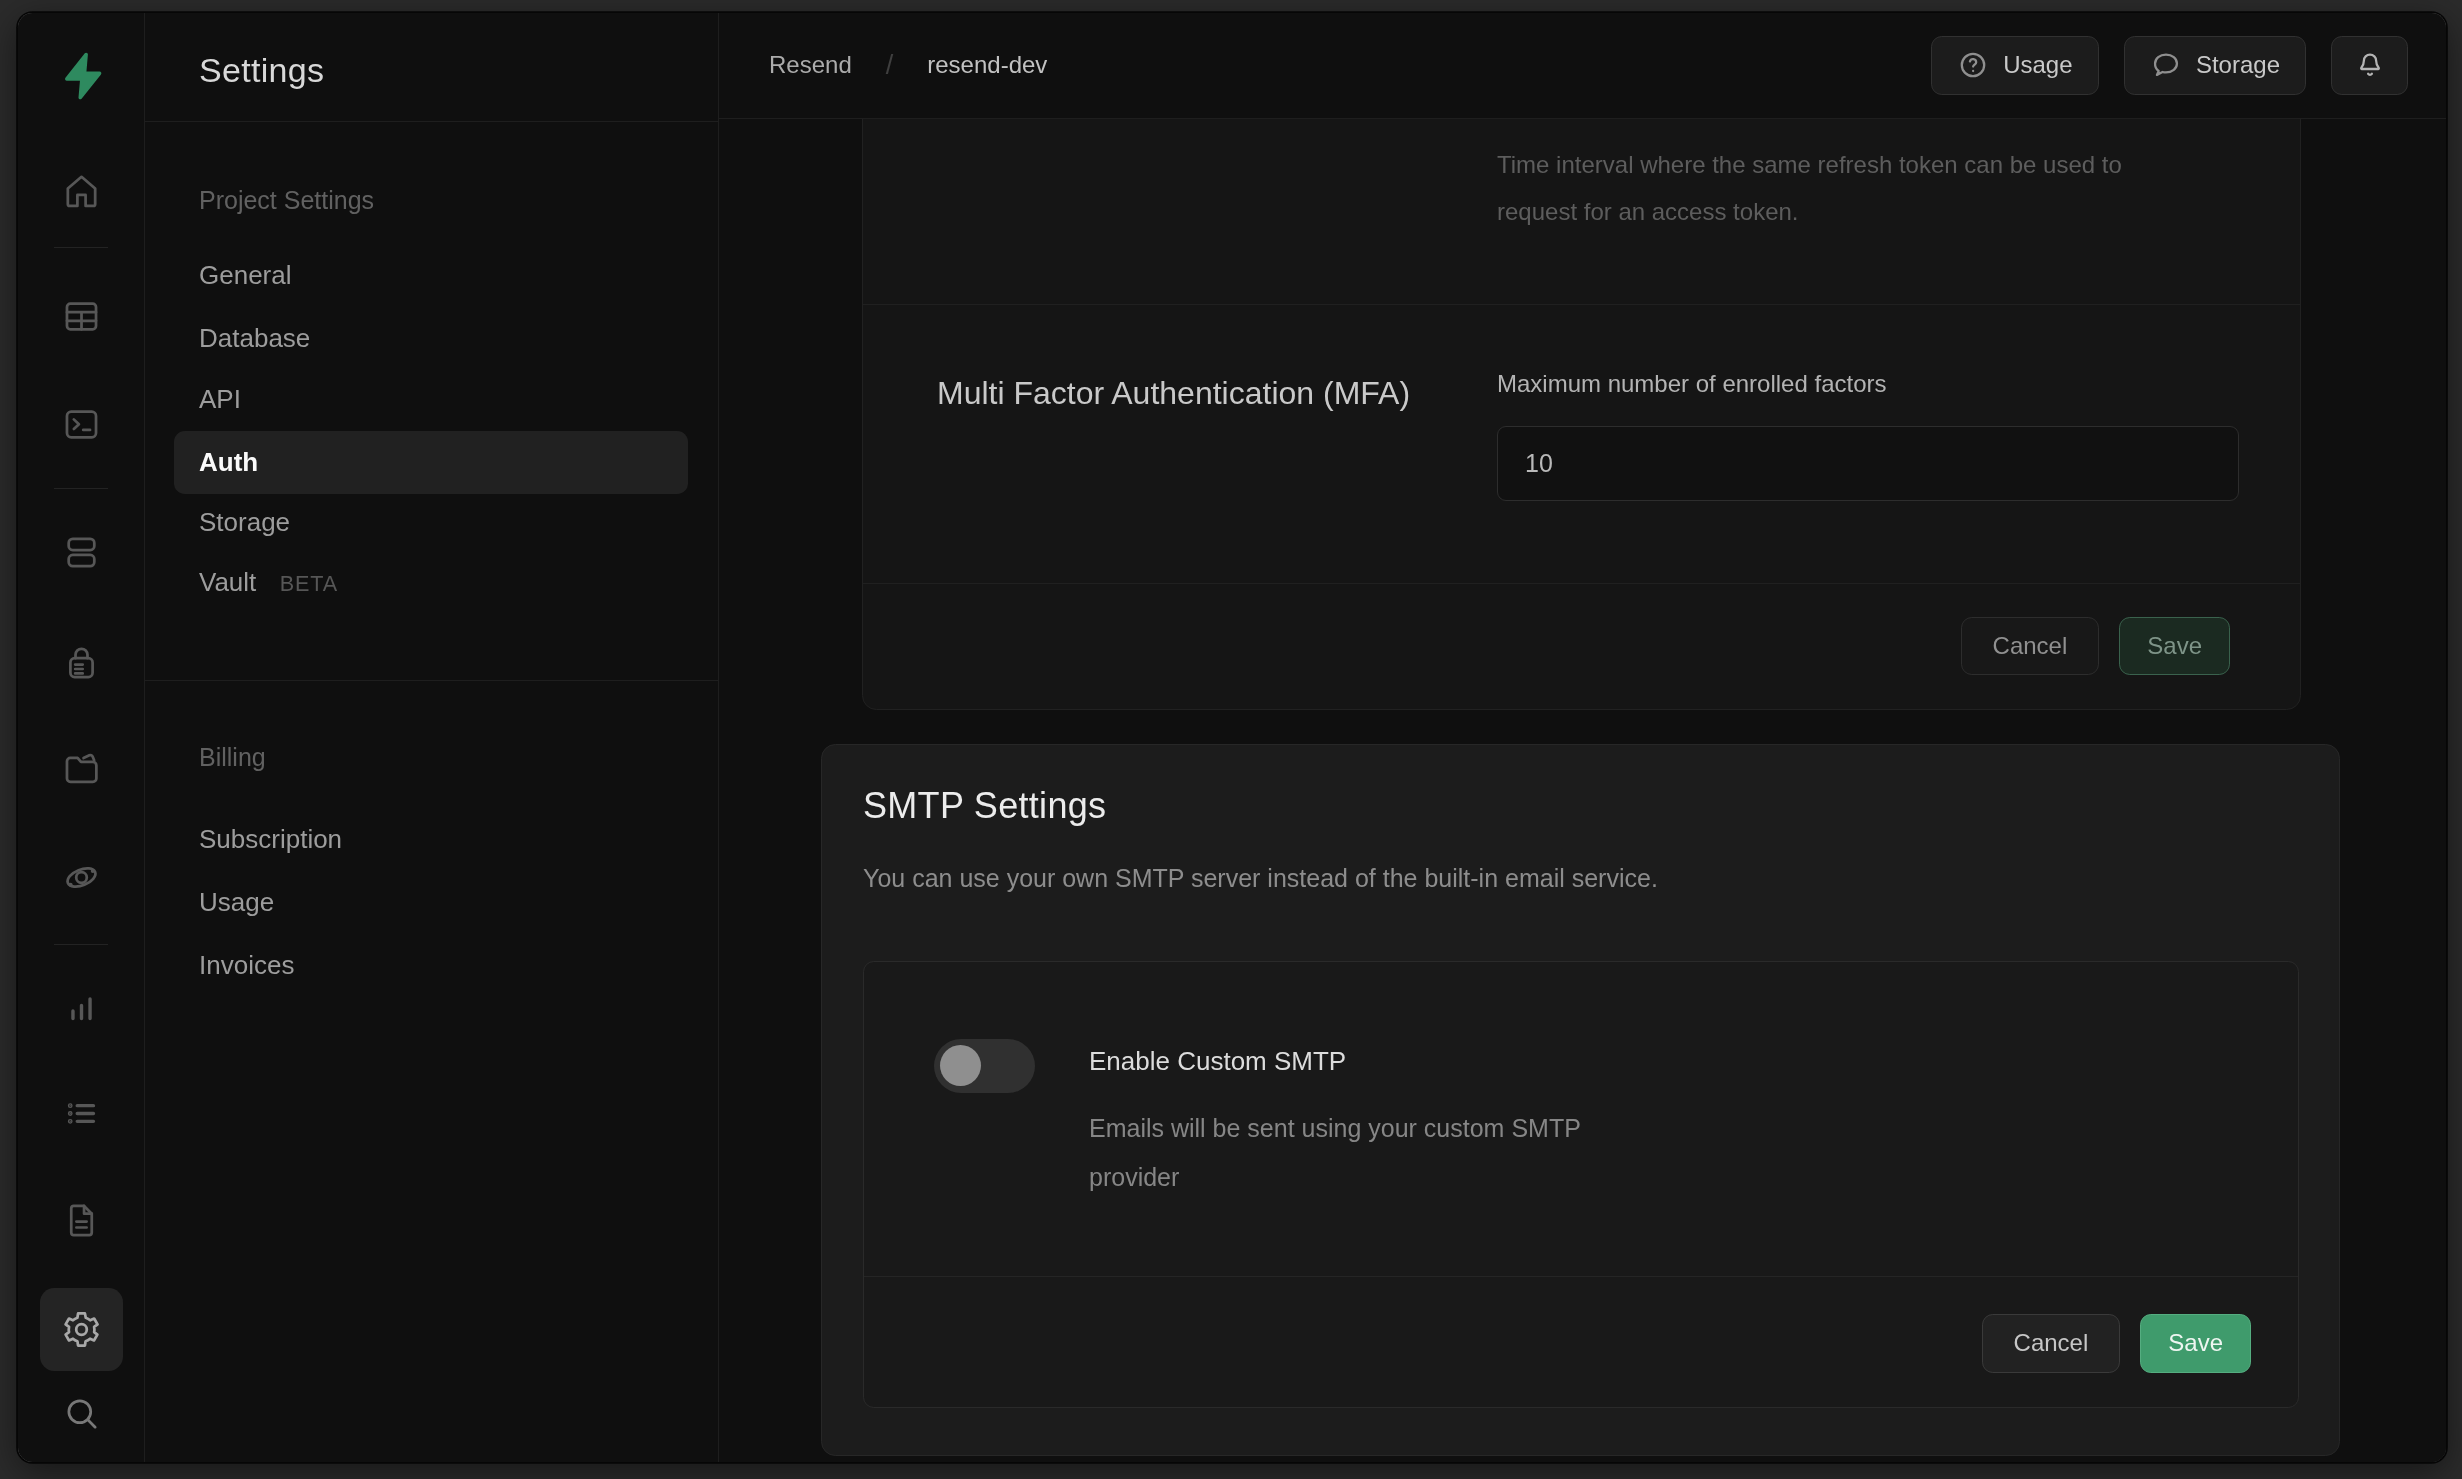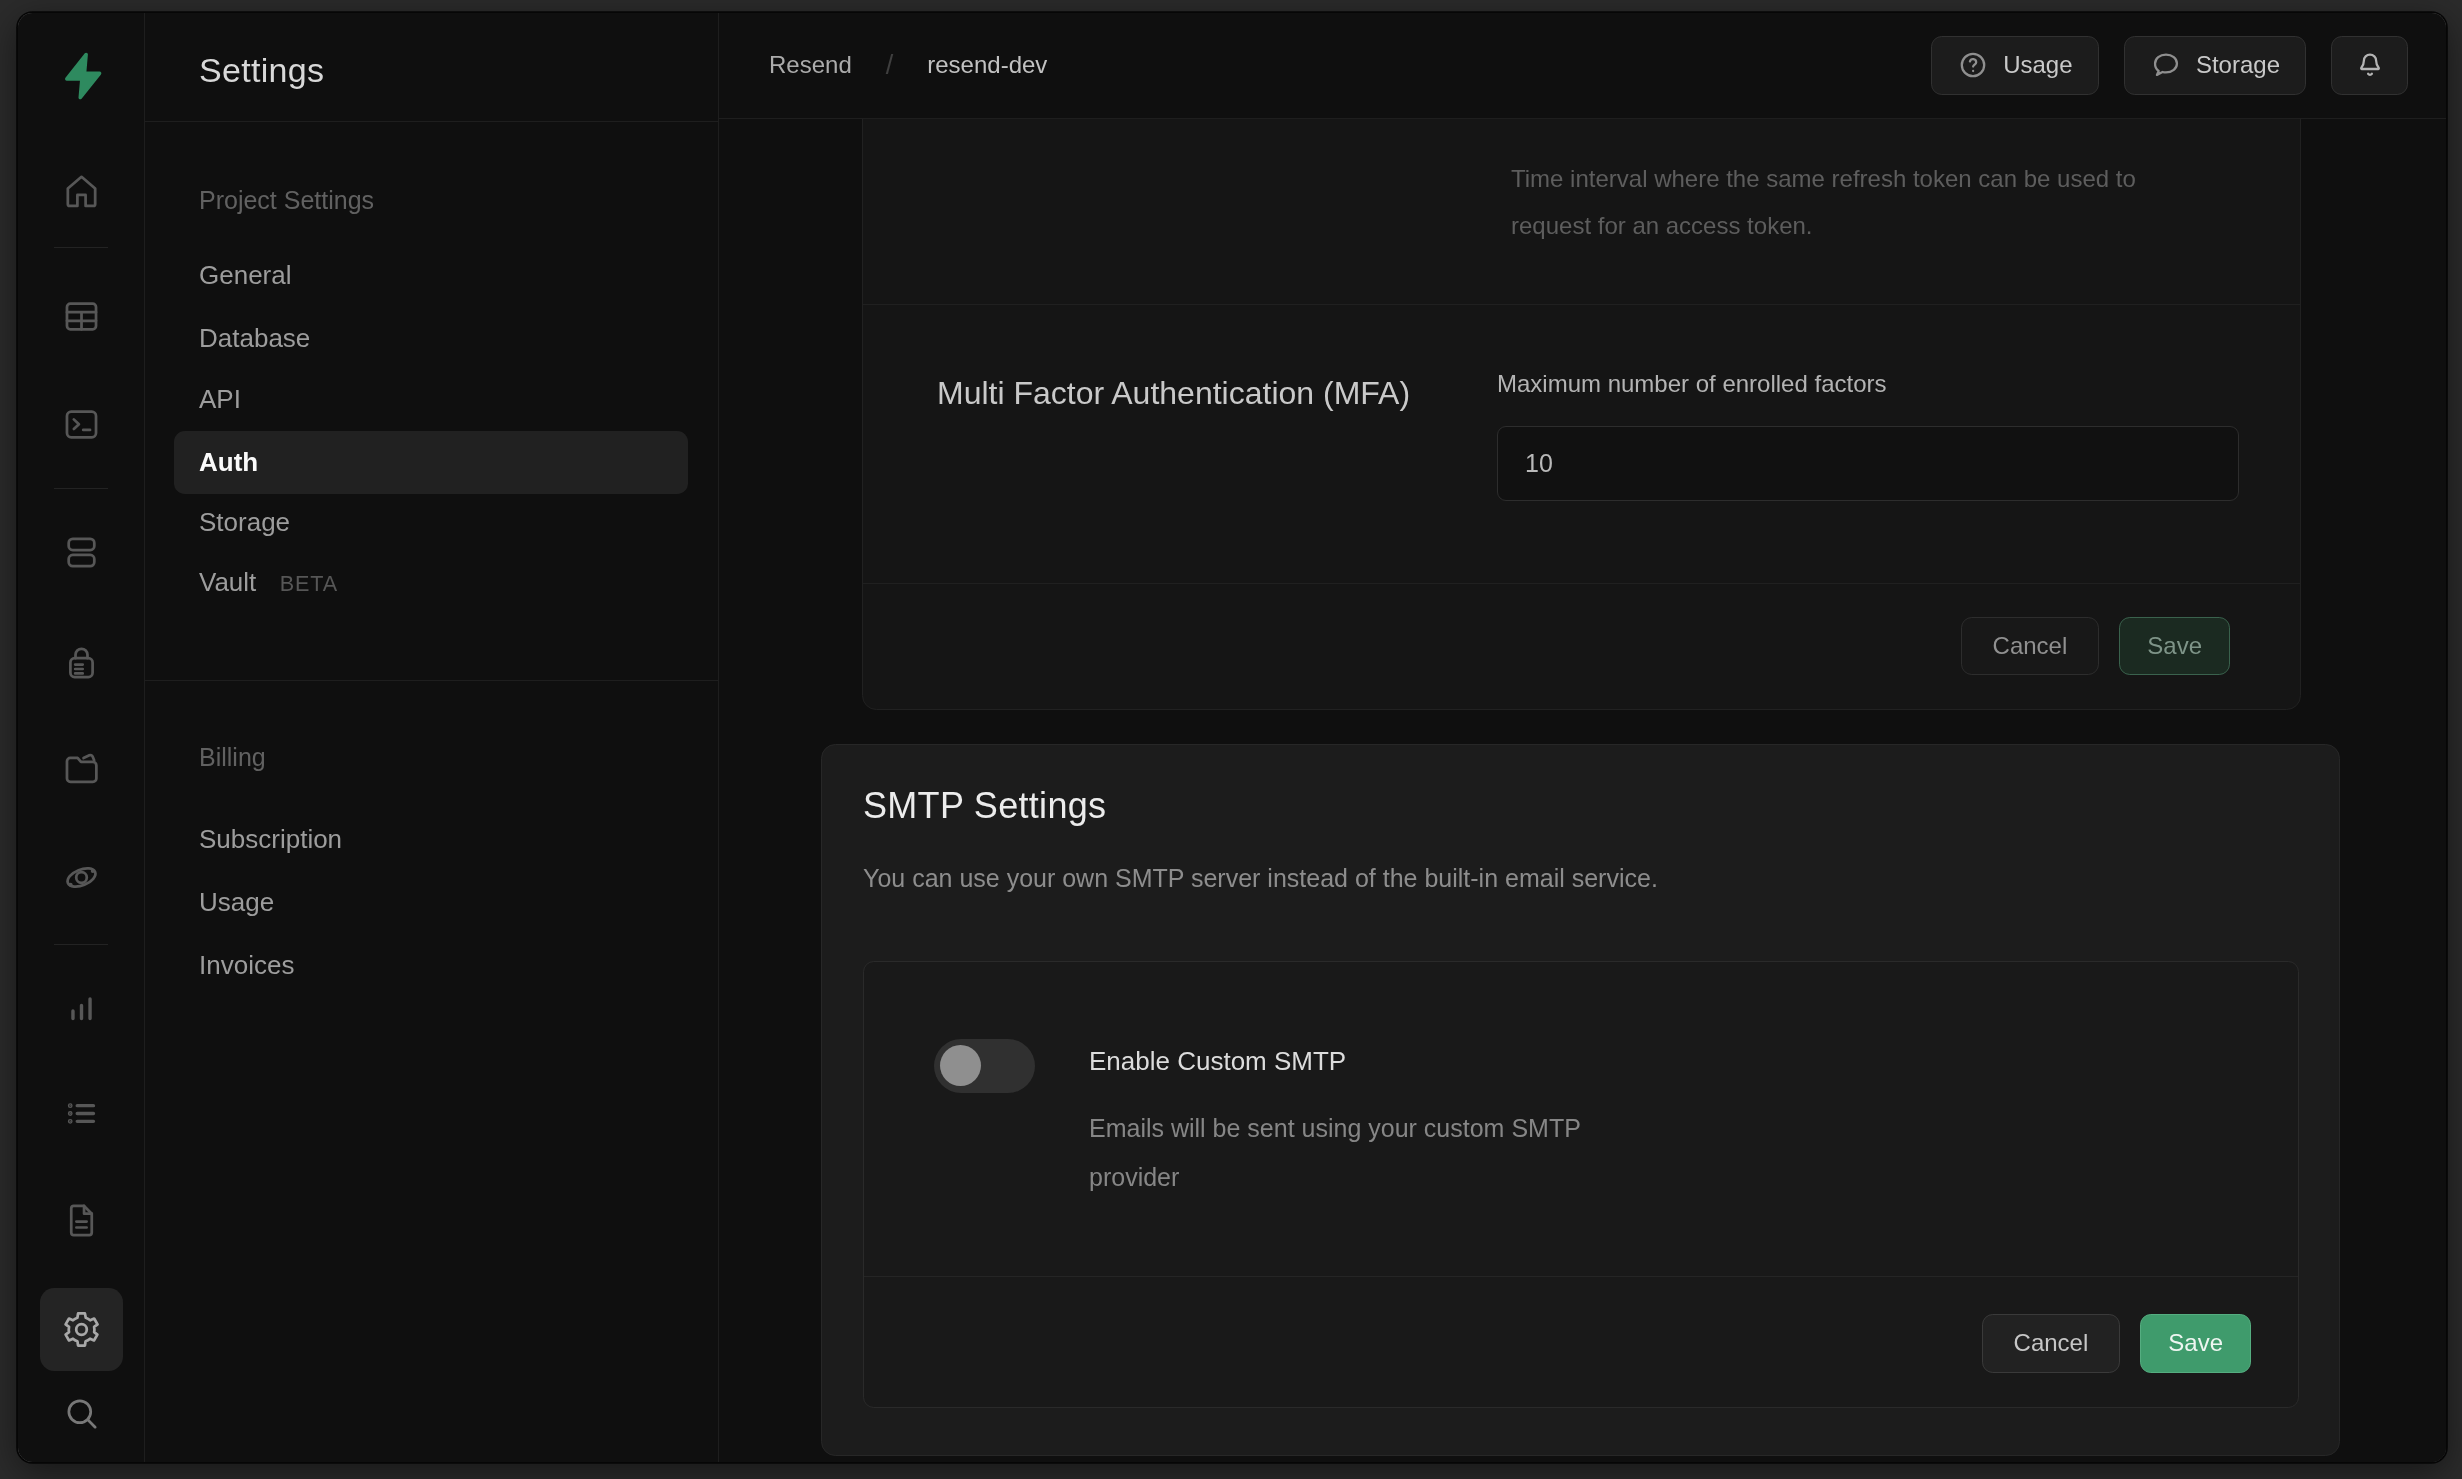--- a/index.html
+++ b/index.html
@@ -43,21 +43,21 @@
            border:1.8px solid #313131;border-radius:10.8px;color:#c9c9c9;font-size:24px;cursor:pointer;}
   .top-btn svg{width:32px;height:32px;stroke:#8f8f8f;fill:none;stroke-width:1.7;stroke-linecap:round;stroke-linejoin:round;}
   .top-btn.icon-only{width:77px;padding:0;justify-content:center;}
   .top-btn.icon-only svg{stroke:#b3b3b3;}
 
   .content{position:absolute;left:0;top:106px;width:100%;height:1343px;background:#0f0f0f;overflow:hidden;}
 
   
   .auth-card{position:absolute;left:143px;top:-20px;width:1439px;height:611px;background:#151515;
              border:1.8px solid #212121;border-radius:14.4px;}
-  .help-text{position:absolute;left:634px;top:41px;width:710px;font-size:24px;line-height:47px;color:#5d5d5d;margin:14px;}
+  .help-text{position:absolute;left:634px;top:41px;width:710px;font-size:24px;line-height:47px;color:#5d5d5d;margin:0;}
   .card-divider{position:absolute;left:0;width:100%;height:1.8px;background:#202020;}
   .mfa-label{position:absolute;left:74px;top:275px;font-size:32px;color:#c9c9c9;}
   .field-label{position:absolute;left:634px;top:270px;font-size:24px;color:#b3b3b3;}
   .num-input{position:absolute;left:634px;top:326px;width:742px;height:75px;background:#111111;
              border:1.8px solid #2d2d2d;border-radius:9px;color:#b9b9b9;font-size:25px;padding:0 27px;outline:none;}
   .card-footer{position:absolute;right:70px;top:517px;display:flex;gap:20px;}
   .btn{height:58px;border-radius:10.8px;font-size:24px;padding:0 31px;cursor:pointer;display:flex;align-items:center;}
   .btn.cancel-dim{background:#181818;border:1.8px solid #2d2d2d;color:#909090;}
   .btn.save-dim{background:var(--save-disabled-bg,#1b2a21);border:1.8px solid var(--save-disabled-border,#3a624d);color:#7e9488;padding:0 27px;}
 

